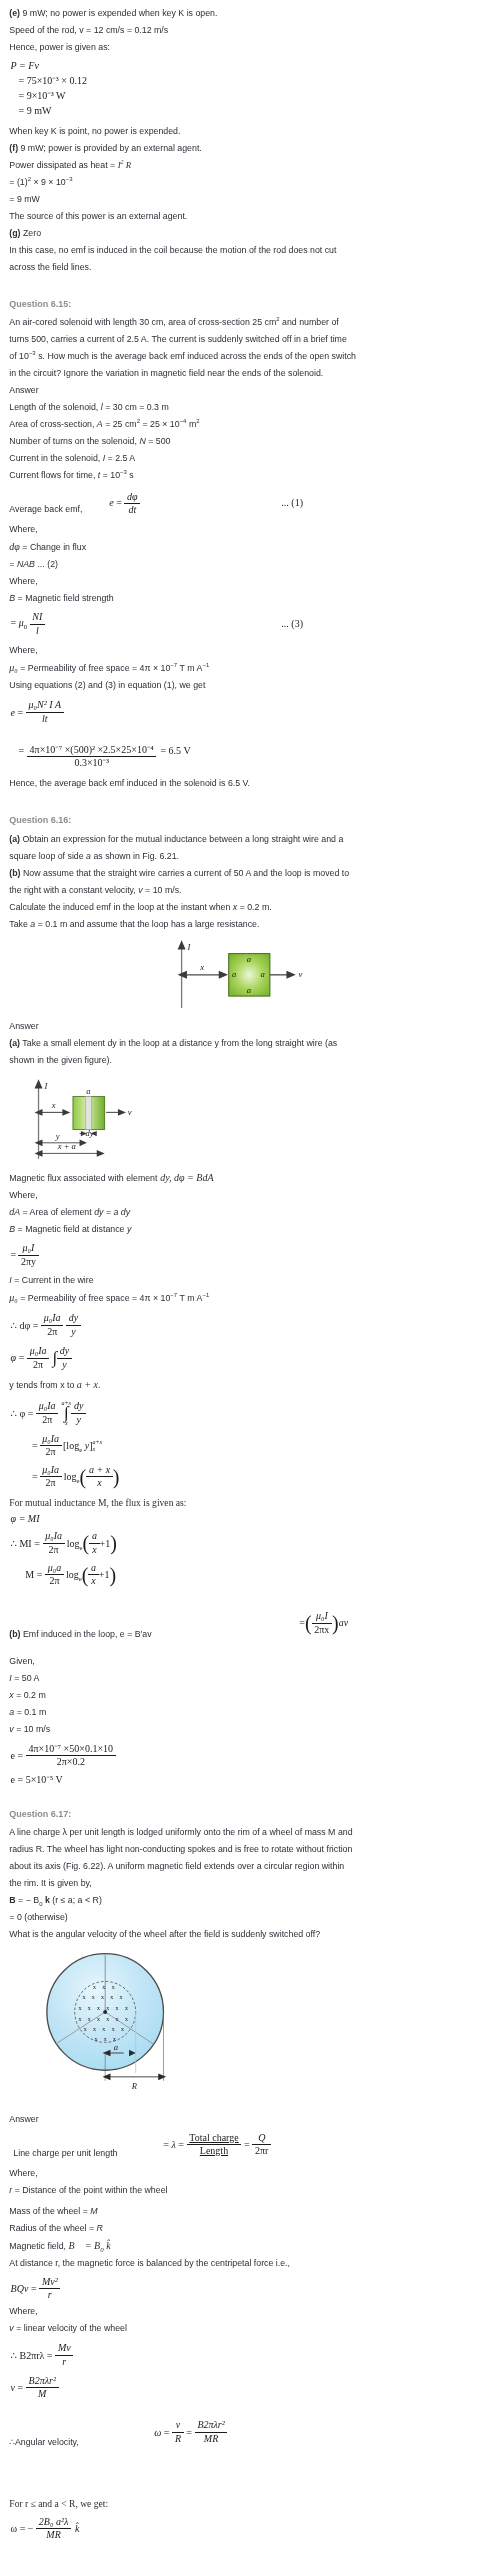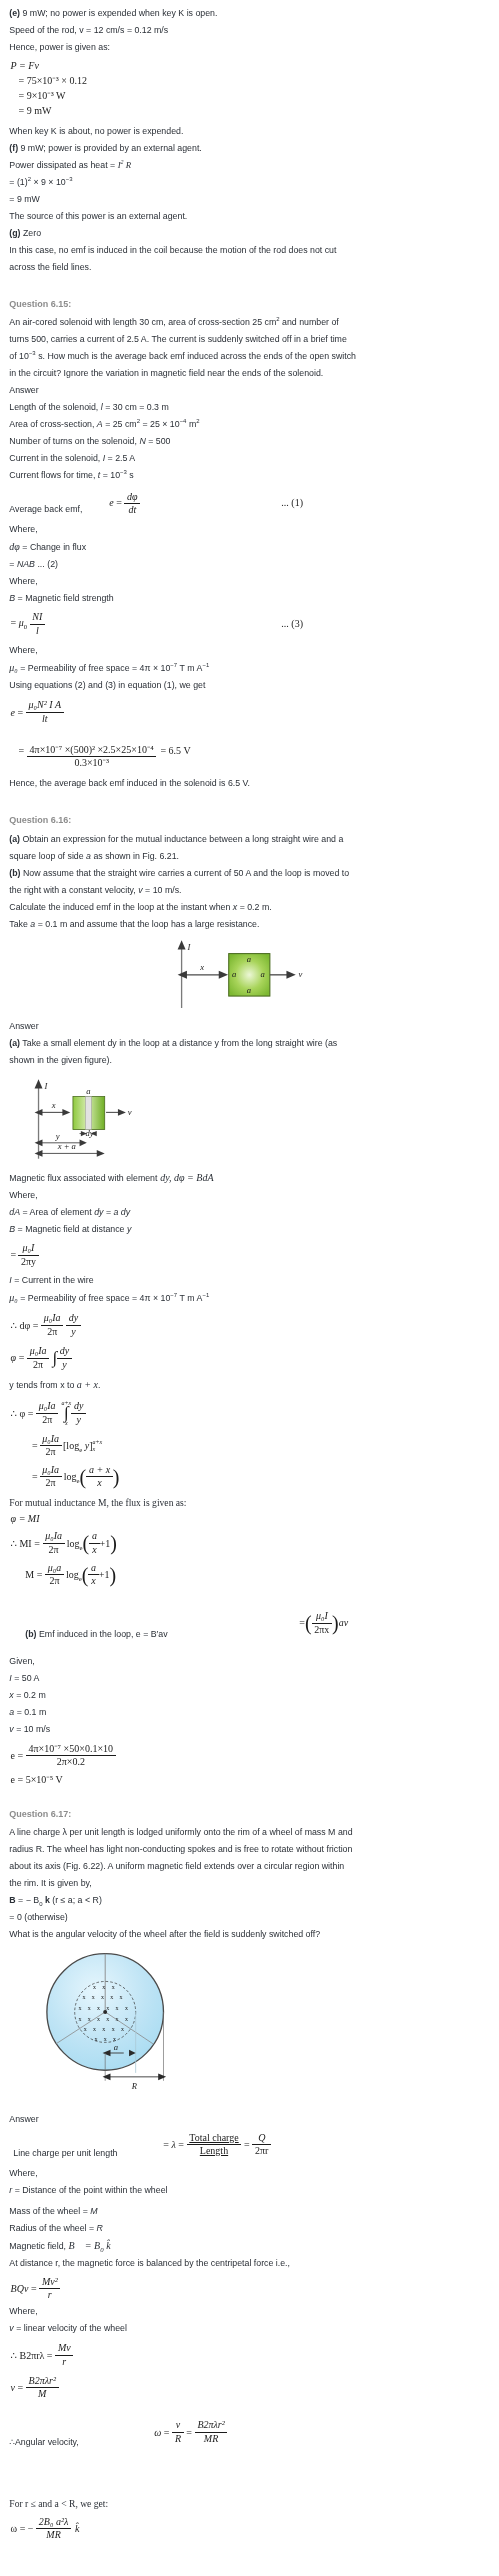--- a/index.html
+++ b/index.html
@@ -113,21 +113,21 @@
     <span>=</span>
     <span>75×10⁻³ × 0.12</span>
   </div>
   <div class="eq indent14" style="margin-top:3.3px;">
     <span>=</span> <span>9×10⁻³ W</span>
   </div>
   <div class="eq indent14" style="margin-top:3.3px;margin-bottom:6.6px;">
     <span>=</span> <span>9 mW</span>
   </div>
 
-  <div class="tline">When key K is about, no power is expended.</div>
+  <div class="tline">When key K is point, no power is expended.</div>
 
   <div class="tline">
     <b>(f)</b><span> 9 mW; power is provided by an external agent.</span>
   </div>
   <div class="tline">
     <span>Power dissipated as heat = </span><i class="serif">I<sup>2</sup> R</i>
   </div>
   <div class="tline">= (1)<sup>2</sup> × 9 × 10<sup>−3</sup></div>
   <div class="tline">= 9 mW</div>
   <div class="tline">The source of this power is an external agent.</div>
@@ -433,21 +433,21 @@
     <span class="bigparen">(</span>
     <span class="frac">
       <span class="num"><i>a</i></span>
       <span class="den"><i>x</i></span>
     </span>
     <span>+1</span>
     <span class="bigparen">)</span>
   </div>
 
   <div style="position:relative;height:49px;margin-top:16px;">
-    <div class="tline" style="position:absolute;left:16px;top:22.6px;text-align:center;">
+    <div class="tline" style="position:absolute;left:0;top:22.6px;text-align:center;">
       <b>(b)</b><span> Emf induced in the loop, e = B′av</span>
     </div>
     <div class="eq" style="position:absolute;left:290px;top:6.6px;display:flex;align-items:center;">
       <span>=</span>
       <span class="bigparen">(</span>
       <span class="frac">
         <span class="num"><i>μ₀I</i></span>
         <span class="den">2πx</span>
       </span>
       <span class="bigparen">)</span>

